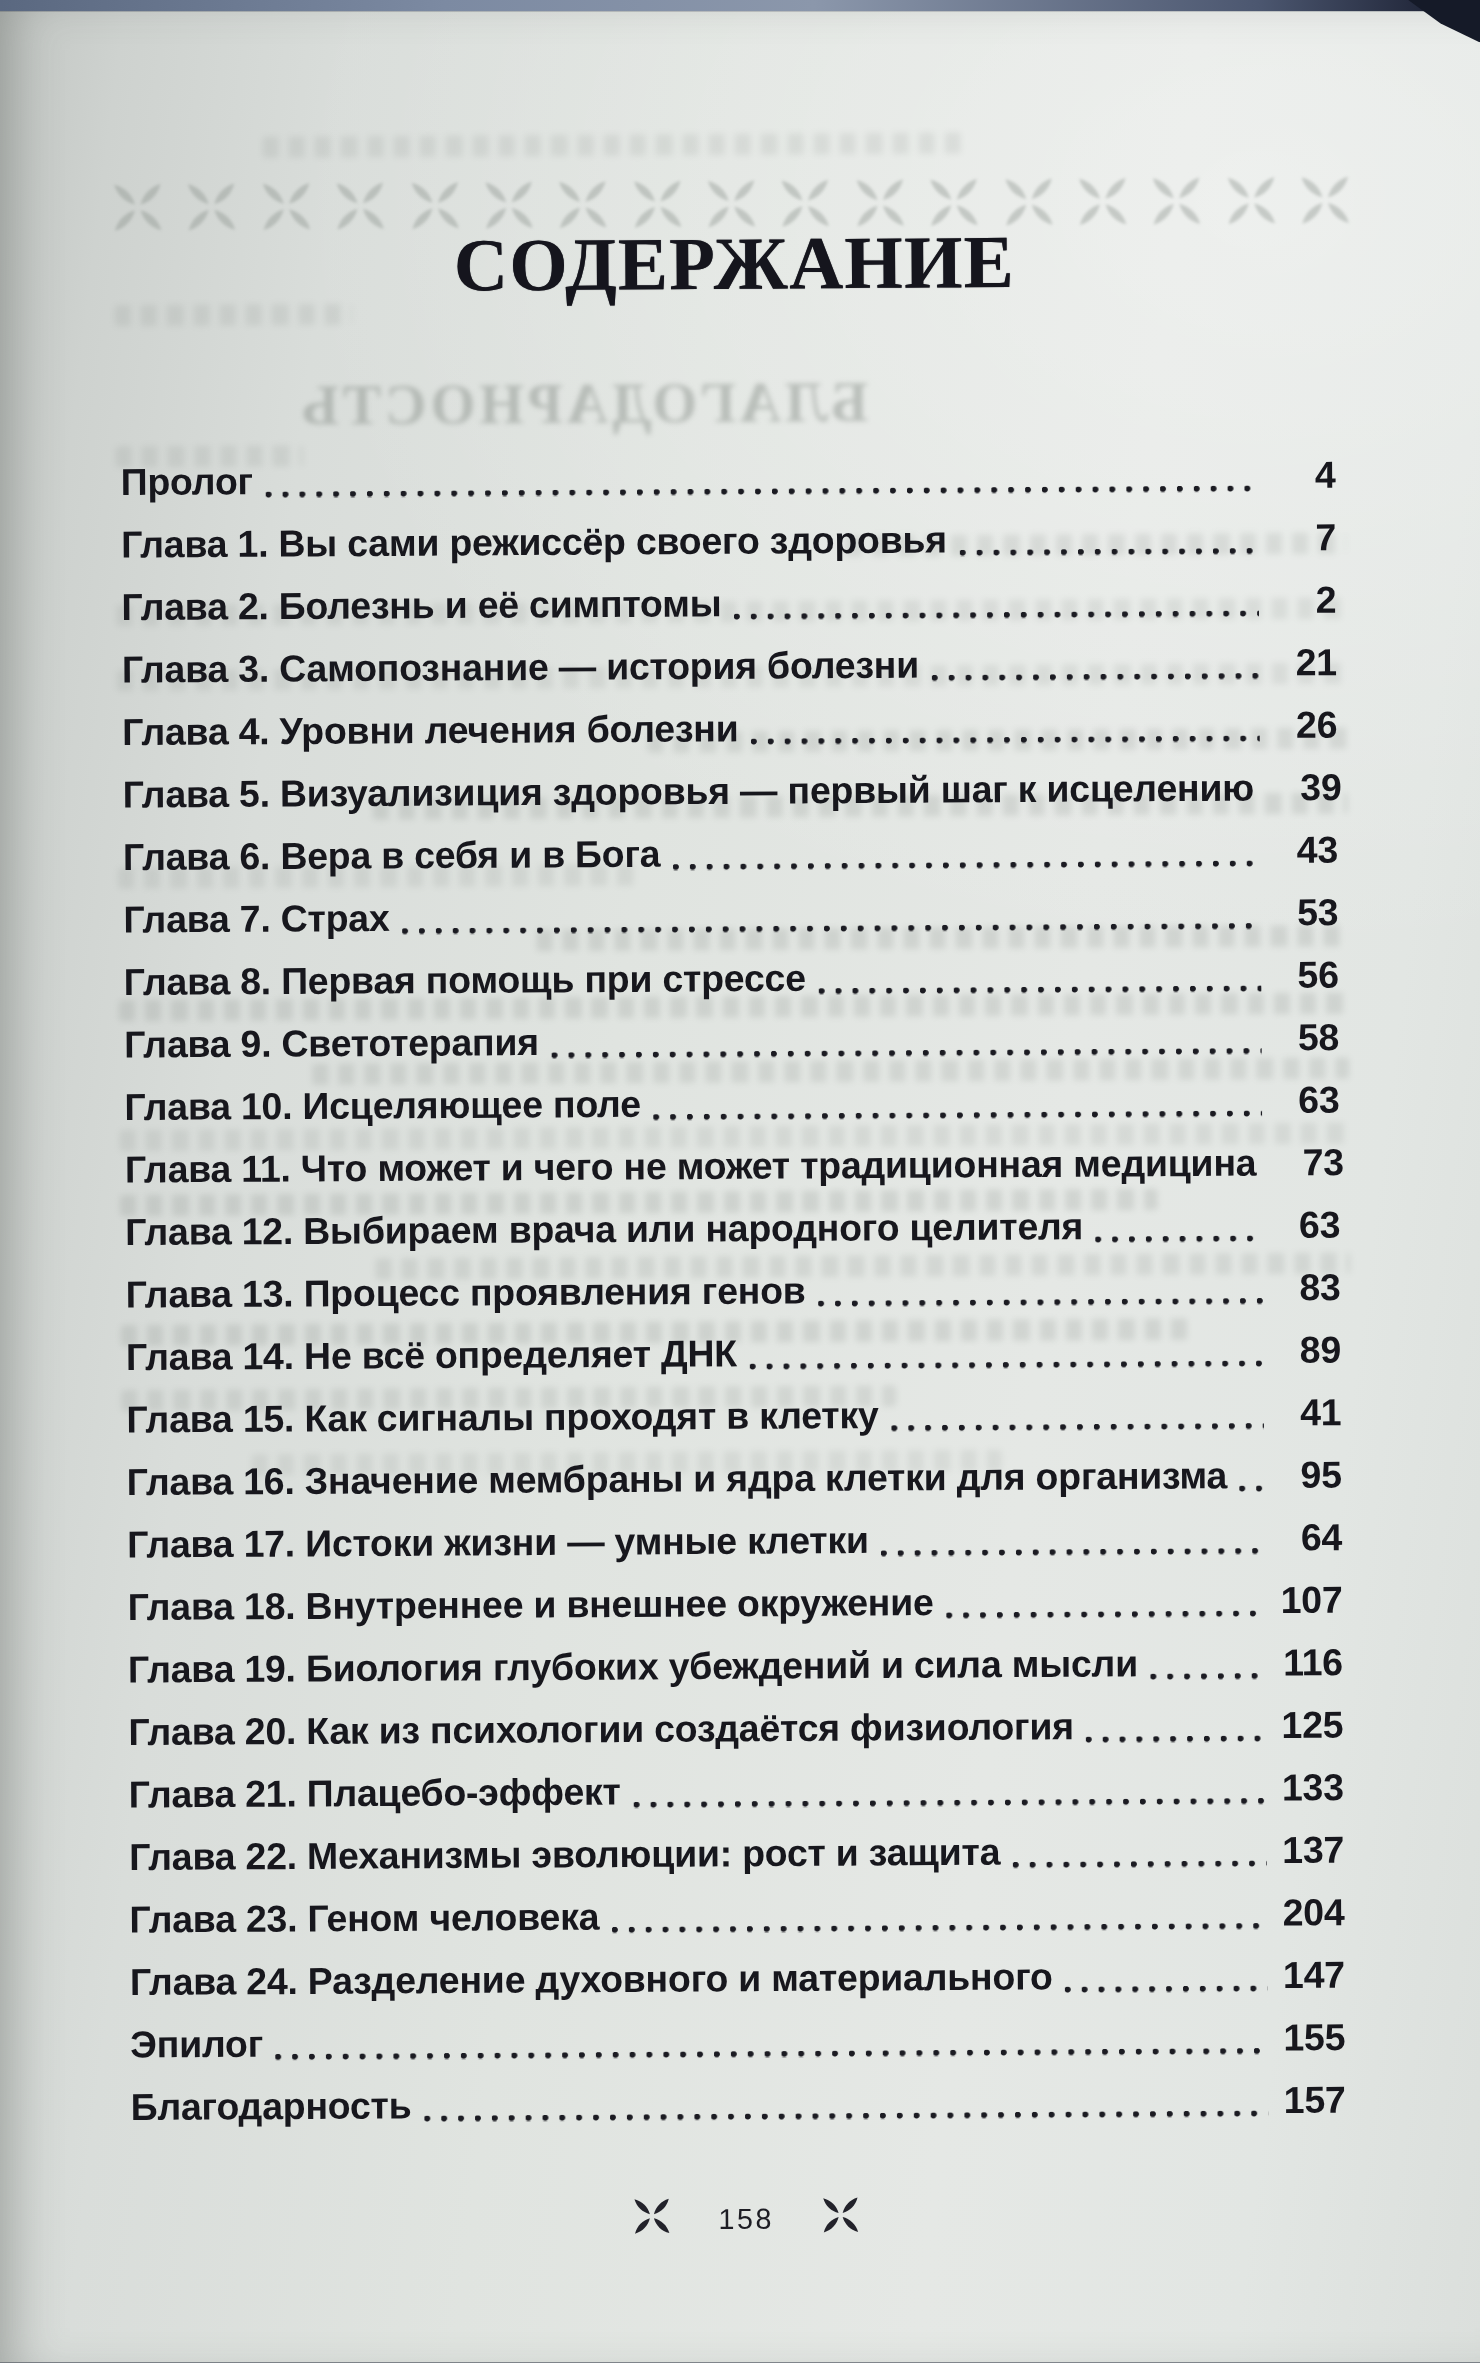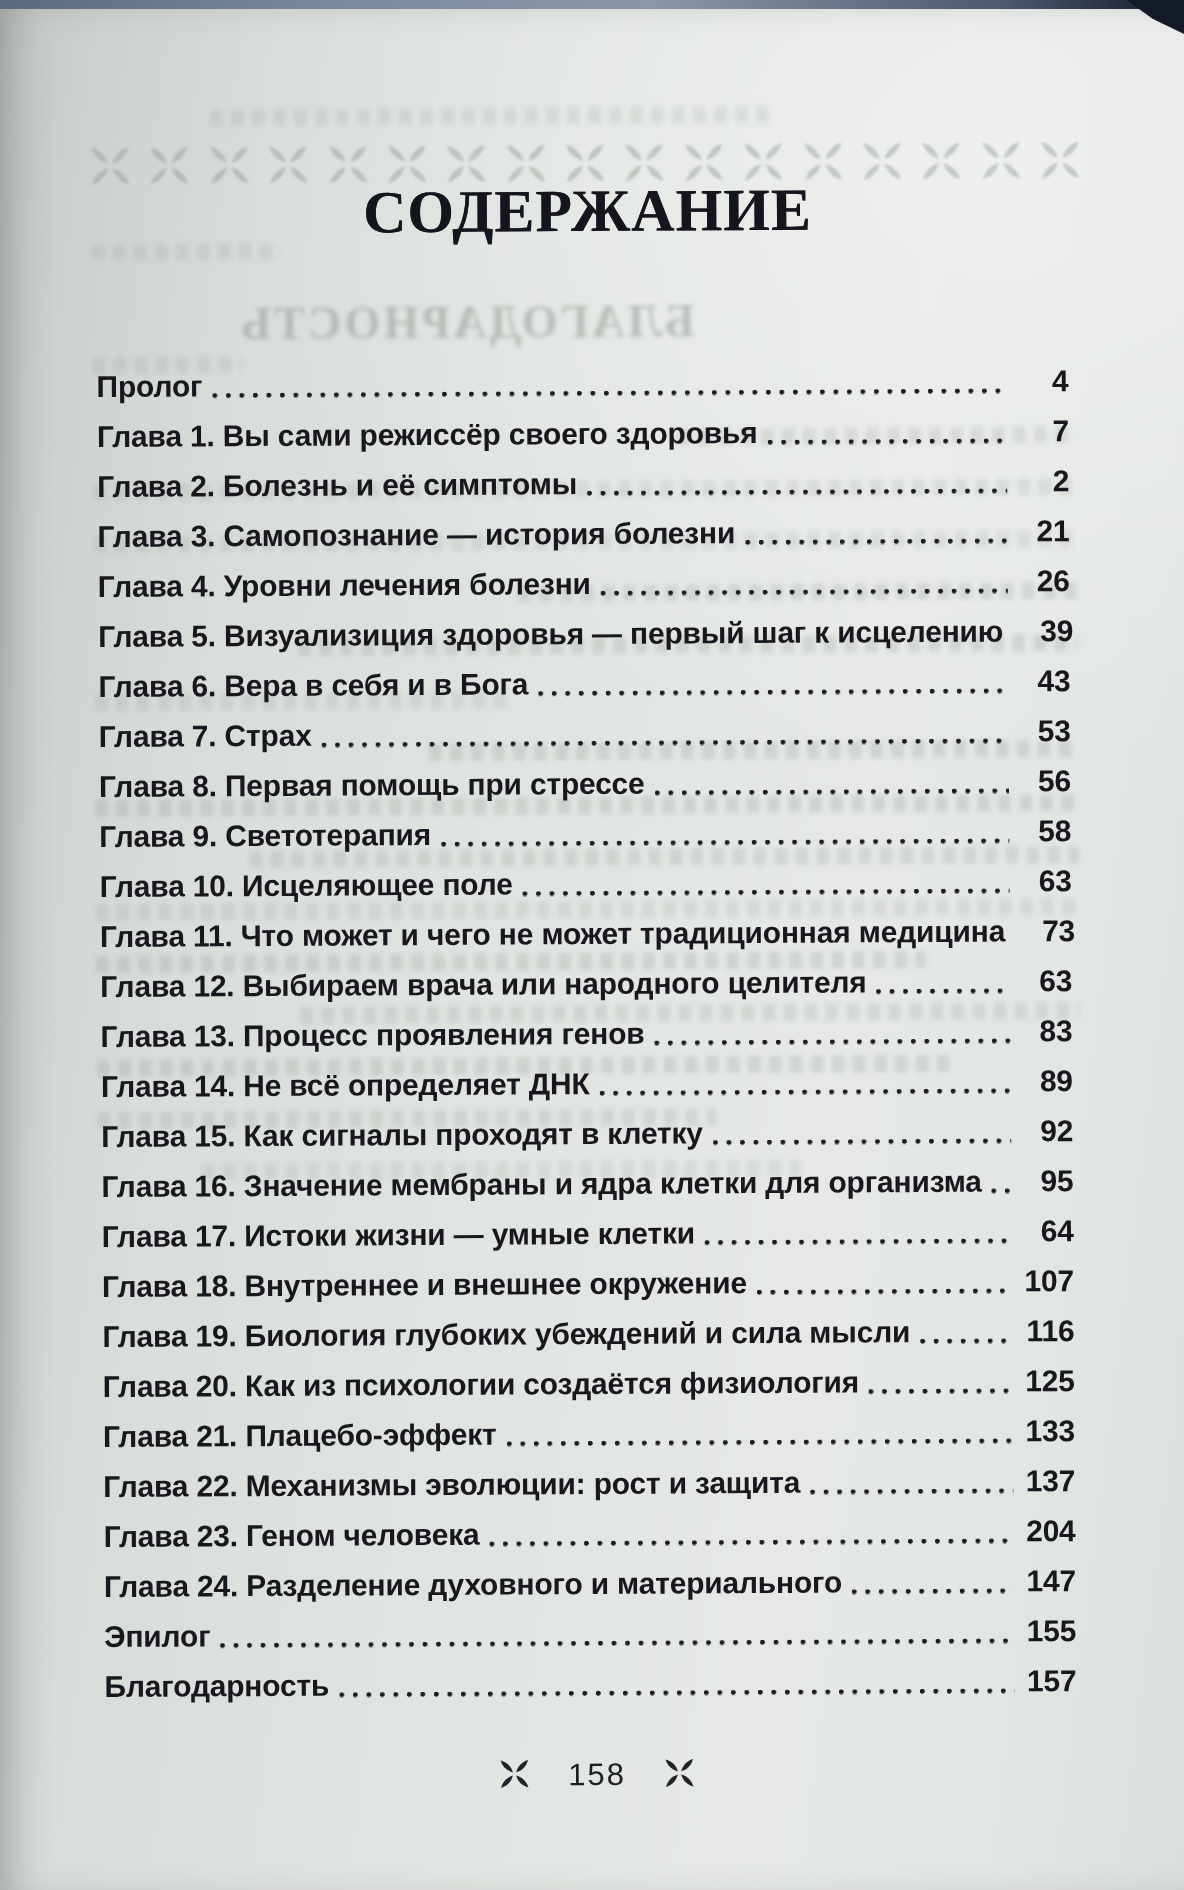--- a/index.html
+++ b/index.html
@@ -78,21 +78,21 @@
   }
   .toc-page{flex:0 0 auto;min-width:56px;text-align:right;line-height:50px;}
 
   .footer{
     position:absolute;top:1748px;left:0;width:100%;
     display:flex;justify-content:center;align-items:center;gap:38px;
     color:#22222a;
   }
   .footer svg{width:31px;height:31px;fill:#22222a;}
   .folio{
-    font-size:31px;font-weight:400;letter-spacing:2px;
+    font-size:23px;font-weight:400;letter-spacing:2px;
     font-family:"Liberation Sans",sans-serif;color:#1d1d24;
   }
 </style>
 </head>
 <body>
 
 <div class="photo">
   <div class="top-strip"></div>
   <div class="page">
     <div class="content">
@@ -326,21 +326,21 @@
 
   <div class="toc-row">
     <span class="toc-label">Глава 14. Не всё определяет ДНК</span>
     <span class="toc-leader"></span>
     <span class="toc-page">89</span>
   </div>
 
   <div class="toc-row">
     <span class="toc-label">Глава 15. Как сигналы проходят в клетку</span>
     <span class="toc-leader"></span>
-    <span class="toc-page">92</span>
+    <span class="toc-page">41</span>
   </div>
 
   <div class="toc-row">
     <span class="toc-label">Глава 16. Значение мембраны и ядра клетки для организма</span>
     <span class="toc-leader"></span>
     <span class="toc-page">95</span>
   </div>
 
   <div class="toc-row">
     <span class="toc-label">Глава 17. Истоки жизни — умные клетки</span>

